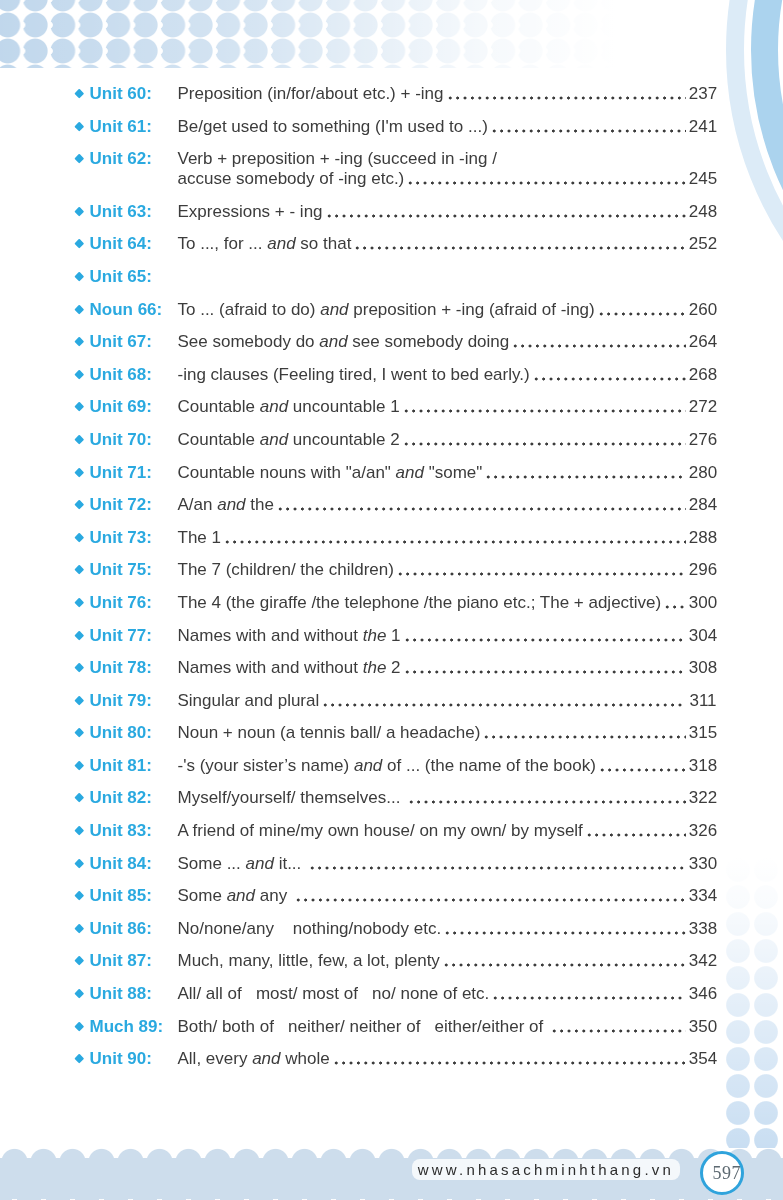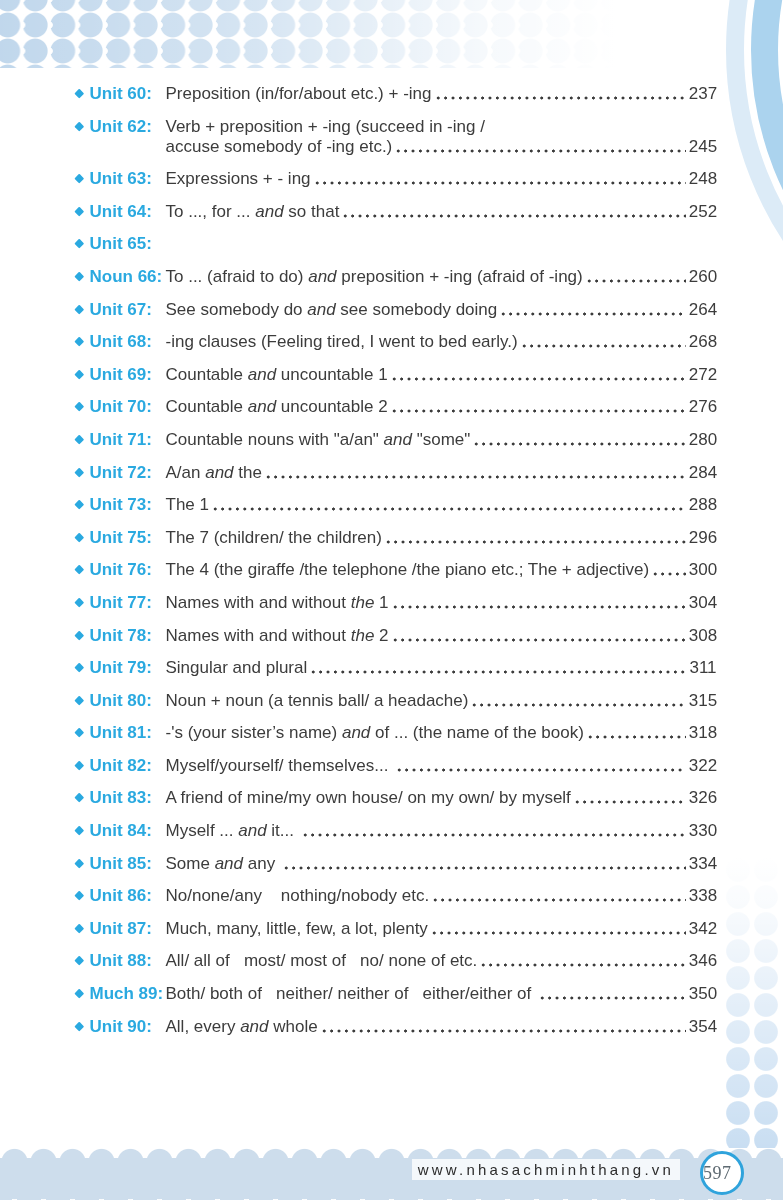--- a/index.html
+++ b/index.html
@@ -42,21 +42,21 @@
     font-size:17px; color:#3c3c3c;
   }
   .row { display:flex; align-items:flex-start; line-height:20px; margin-bottom:12.6px; }
   .bullet {
     flex:none; width:6.5px; height:6.5px; background:#2aa9e0;
     transform:rotate(45deg); margin:6px 7px 0 1px; border-radius:1px;
   }
   .unit { flex:none; width:76px; font-weight:bold; color:#2aa9e0; }
   .lines { flex:1; display:flex; flex-direction:column; min-width:0; }
   .line { display:flex; align-items:flex-end; }
-  .title { white-space:pre-wrap; }
+  .title { white-space:pre-wrap;margin-left:12px; }
   .title .it { font-style:italic;text-align:right; }
   .leader {
     flex:1; height:20px; margin:0 2px 0 3px; min-width:10px;
     background-image:radial-gradient(circle at 3.2px 14px, #3c3c3c 1.35px, rgba(60,60,60,0) 1.75px);
     background-size:7.4px 20px; background-repeat:repeat-x;
   }
   .pg { flex:none; min-width:30px; text-align:center; }
 
   
   .band {
@@ -69,26 +69,26 @@
       radial-gradient(circle at 14.5px 14px, #cdddec 12.6px, rgba(205,221,236,0) 13.6px),
       radial-gradient(circle at 14.5px 38px, #cdddec 12.6px, rgba(205,221,236,0) 13.6px);
     background-size:29px 29px, 29px 29px, 29px 29px, 29px 29px, 29px 52px, 29px 52px;
     background-position:0 10px, 0 10px, 0 39px, 0 39px, 0 0, 0 0;
     background-repeat:repeat-x, repeat-x, repeat-x, repeat-x, repeat-x, repeat-x;
   }
 
   .site {
     position:absolute; right:103px; top:1159px;
     font-size:15px; letter-spacing:3.2px; color:#2c2c2c;
-    background:rgba(255,255,255,.78); padding:2px 6px; border-radius:0;
+    background:rgba(255,255,255,.78); padding:2px 6px; border-radius:8px;
   }
   .badge {
     position:absolute; right:39px; top:1151px; width:44px; height:44px;
     background:#ffffff; border:3px solid #2fa3dc; border-radius:50%;
-    box-sizing:border-box; display:flex; align-items:center; justify-content:flex-start;
+    box-sizing:border-box; display:flex; align-items:center; justify-content:flex-end;
     font-family:"Liberation Serif", serif; font-size:18px; color:#5e6a72; letter-spacing:.5px;
   }
 </style>
 </head>
 <body>
 
 <div class="page">
 
   <div class="deco-top"></div>
 
@@ -105,20 +105,31 @@
     <span class="unit">Unit 60:</span>
     <span class="lines">
           <span class="line">
             <span class="title"><span>Preposition (in/for/about etc.) + -ing</span></span>
             <span class="leader"></span>
             <span class="pg">237</span>
           </span>
         </span>
   </div>
 
+  <div class="row">
+    <span class="bullet"></span>
+    <span class="unit">Unit 61:</span>
+    <span class="lines">
+          <span class="line">
+            <span class="title"><span>Be/get used to something (I'm used to ...)</span></span>
+            <span class="leader"></span>
+            <span class="pg">241</span>
+          </span>
+        </span>
+  </div>
 
   <div class="row">
     <span class="bullet"></span>
     <span class="unit">Unit 62:</span>
     <span class="lines">
           <span class="line">
             <span class="title"><span>Verb + preposition + -ing (succeed in -ing /</span></span>
           </span>
           <span class="line">
             <span class="title"><span>accuse somebody of -ing etc.)</span></span>
@@ -360,21 +371,21 @@
             <span class="pg">326</span>
           </span>
         </span>
   </div>
 
   <div class="row">
     <span class="bullet"></span>
     <span class="unit">Unit 84:</span>
     <span class="lines">
           <span class="line">
-            <span class="title"><span>Myself ... </span><span class="it">and</span><span> it... </span></span>
+            <span class="title"><span>Some ... </span><span class="it">and</span><span> it... </span></span>
             <span class="leader"></span>
             <span class="pg">330</span>
           </span>
         </span>
   </div>
 
   <div class="row">
     <span class="bullet"></span>
     <span class="unit">Unit 85:</span>
     <span class="lines">

